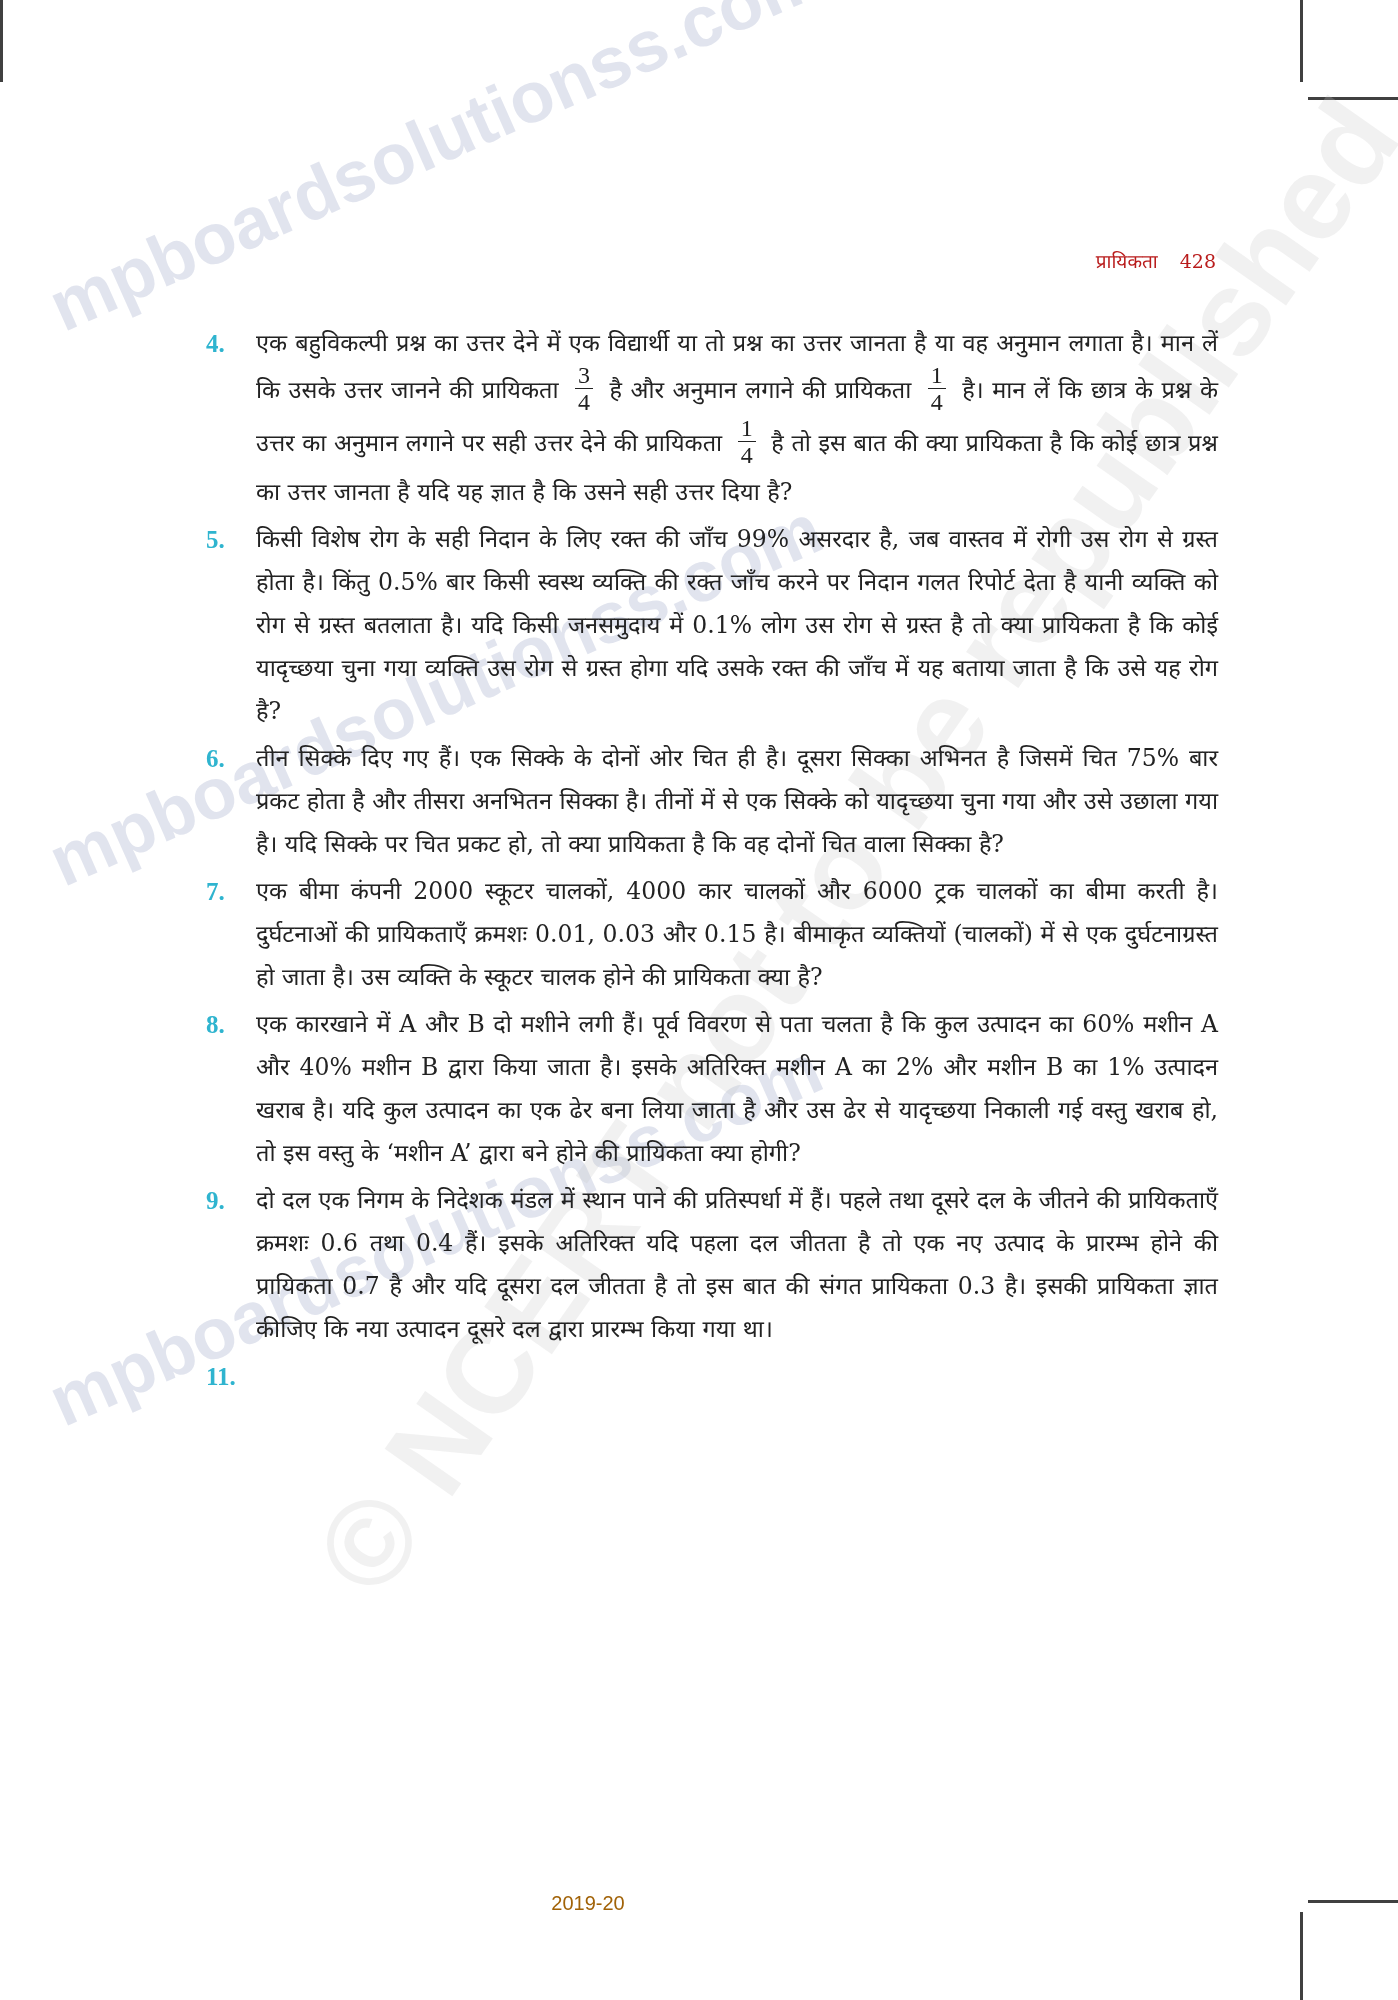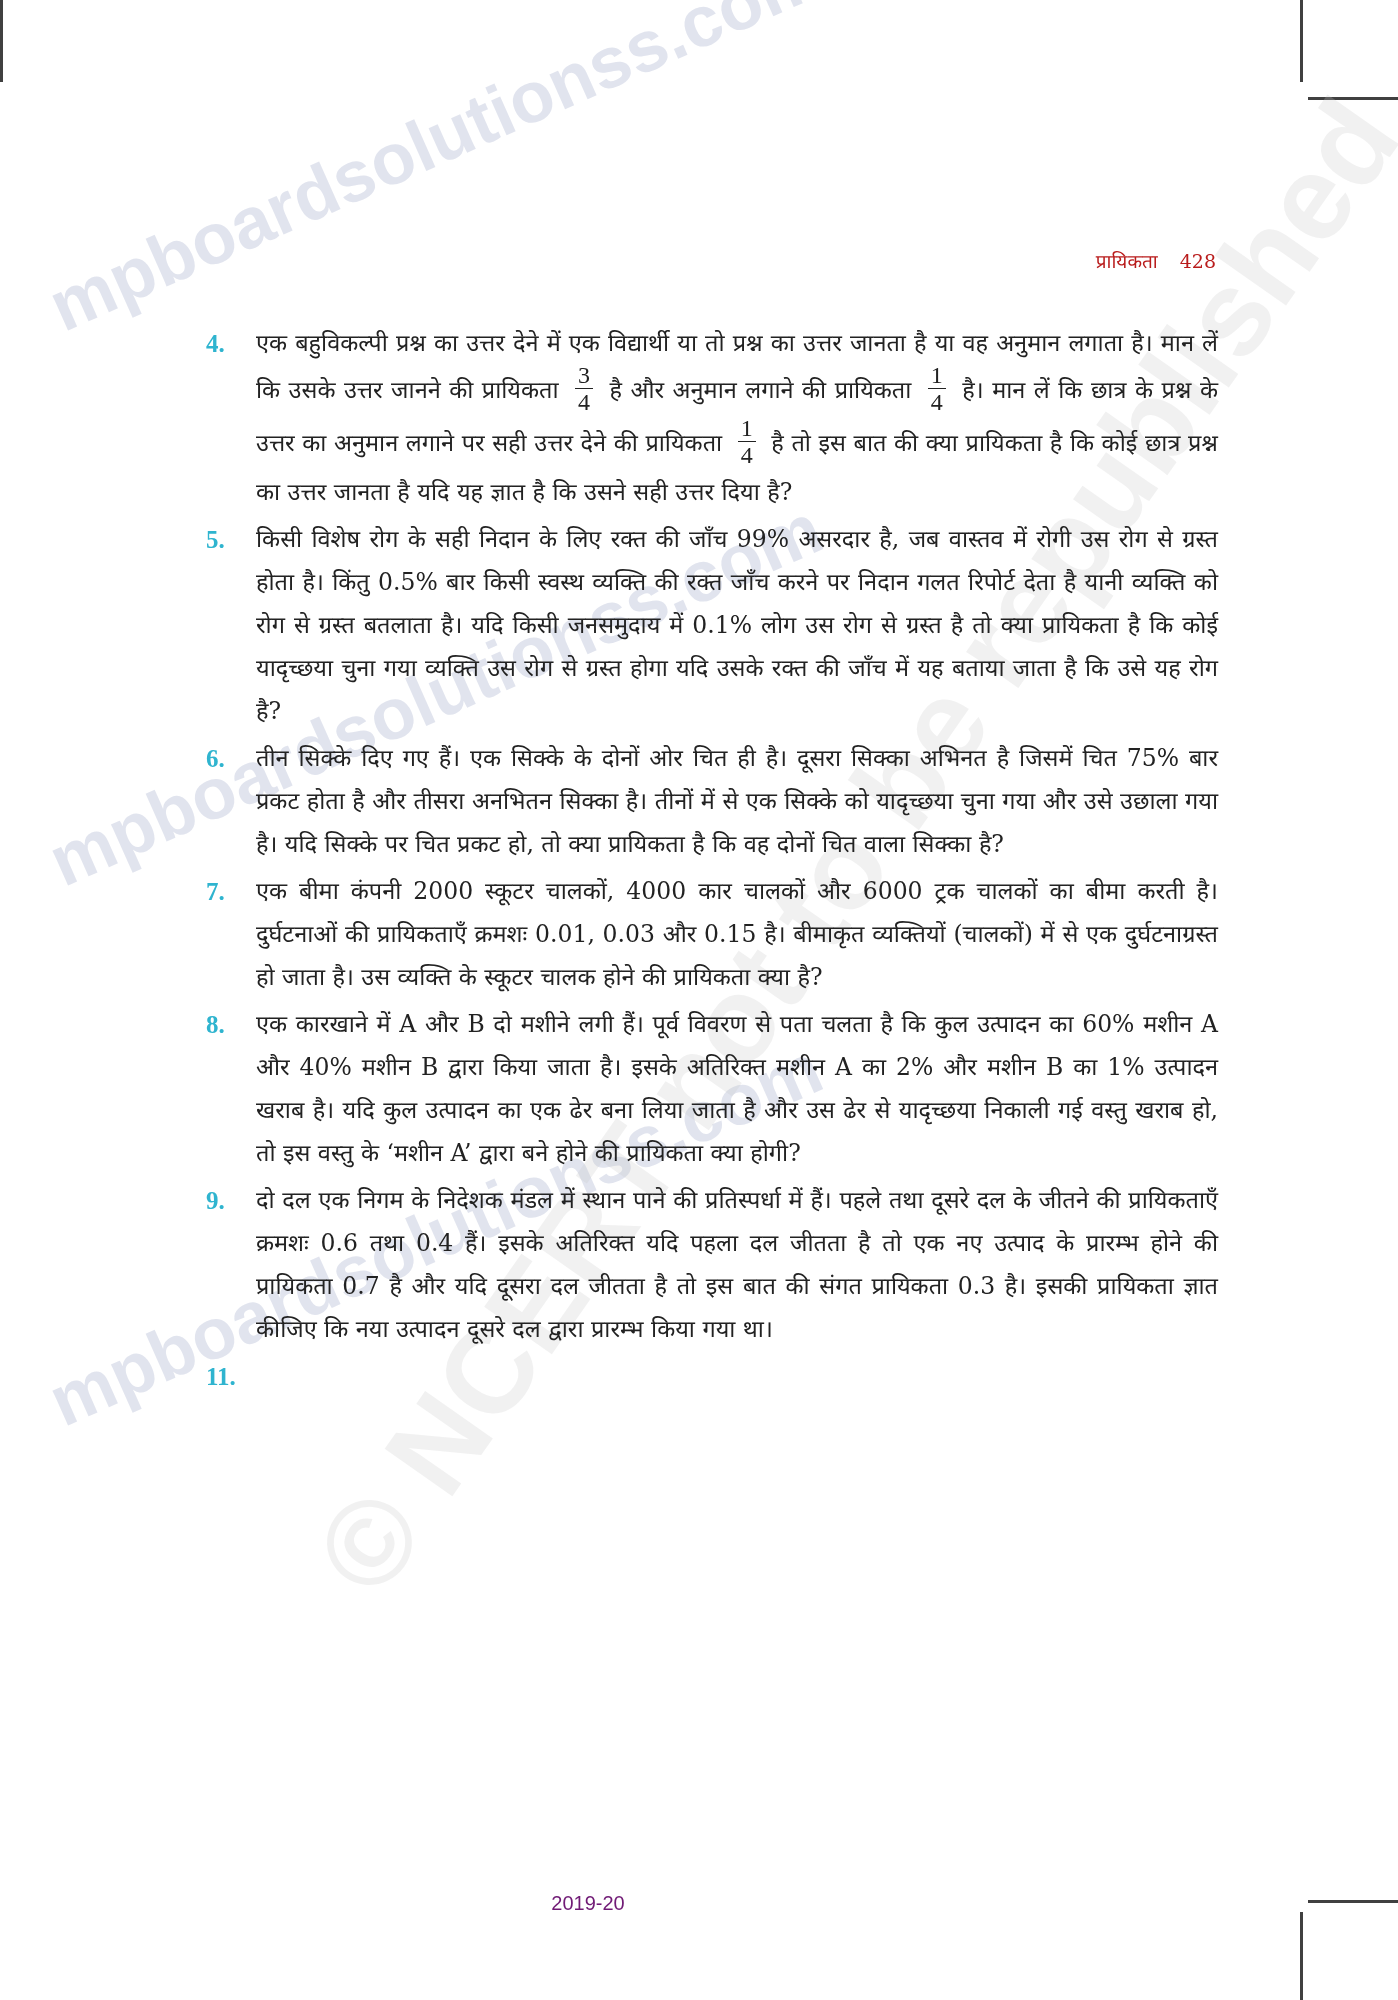--- a/index.html
+++ b/index.html
@@ -34,21 +34,21 @@
     font-size: 25px;
   }
   .frac {
     display: inline-flex; flex-direction: column; align-items: center;
     vertical-align: middle; font-family: "Liberation Serif", serif;
     font-size: 24px; line-height: 26px; margin: 0 8px; position: relative; top: -3px;
   }
   .frac .num { border-bottom: 1.5px solid #222; padding: 0 3px; }
   .footer {
     position: absolute; top: 1892px; left: 0; width: 1176px; text-align: center;
-    font-family: "Liberation Sans", sans-serif; font-size: 20px; color: #701a75;
+    font-family: "Liberation Sans", sans-serif; font-size: 20px; color: #a16207;
   }
 </style>
 </head>
 <body>
 
 <div class="crop" style="left:0;top:0;width:3px;height:82px;"></div>
 <div class="crop" style="left:1300px;top:0;width:3px;height:82px;"></div>
 <div class="crop" style="left:1308px;top:97px;width:90px;height:3px;"></div>
 <div class="crop" style="left:1308px;top:1900px;width:90px;height:3px;"></div>
 <div class="crop" style="left:1300px;top:1912px;width:3px;height:88px;"></div>

